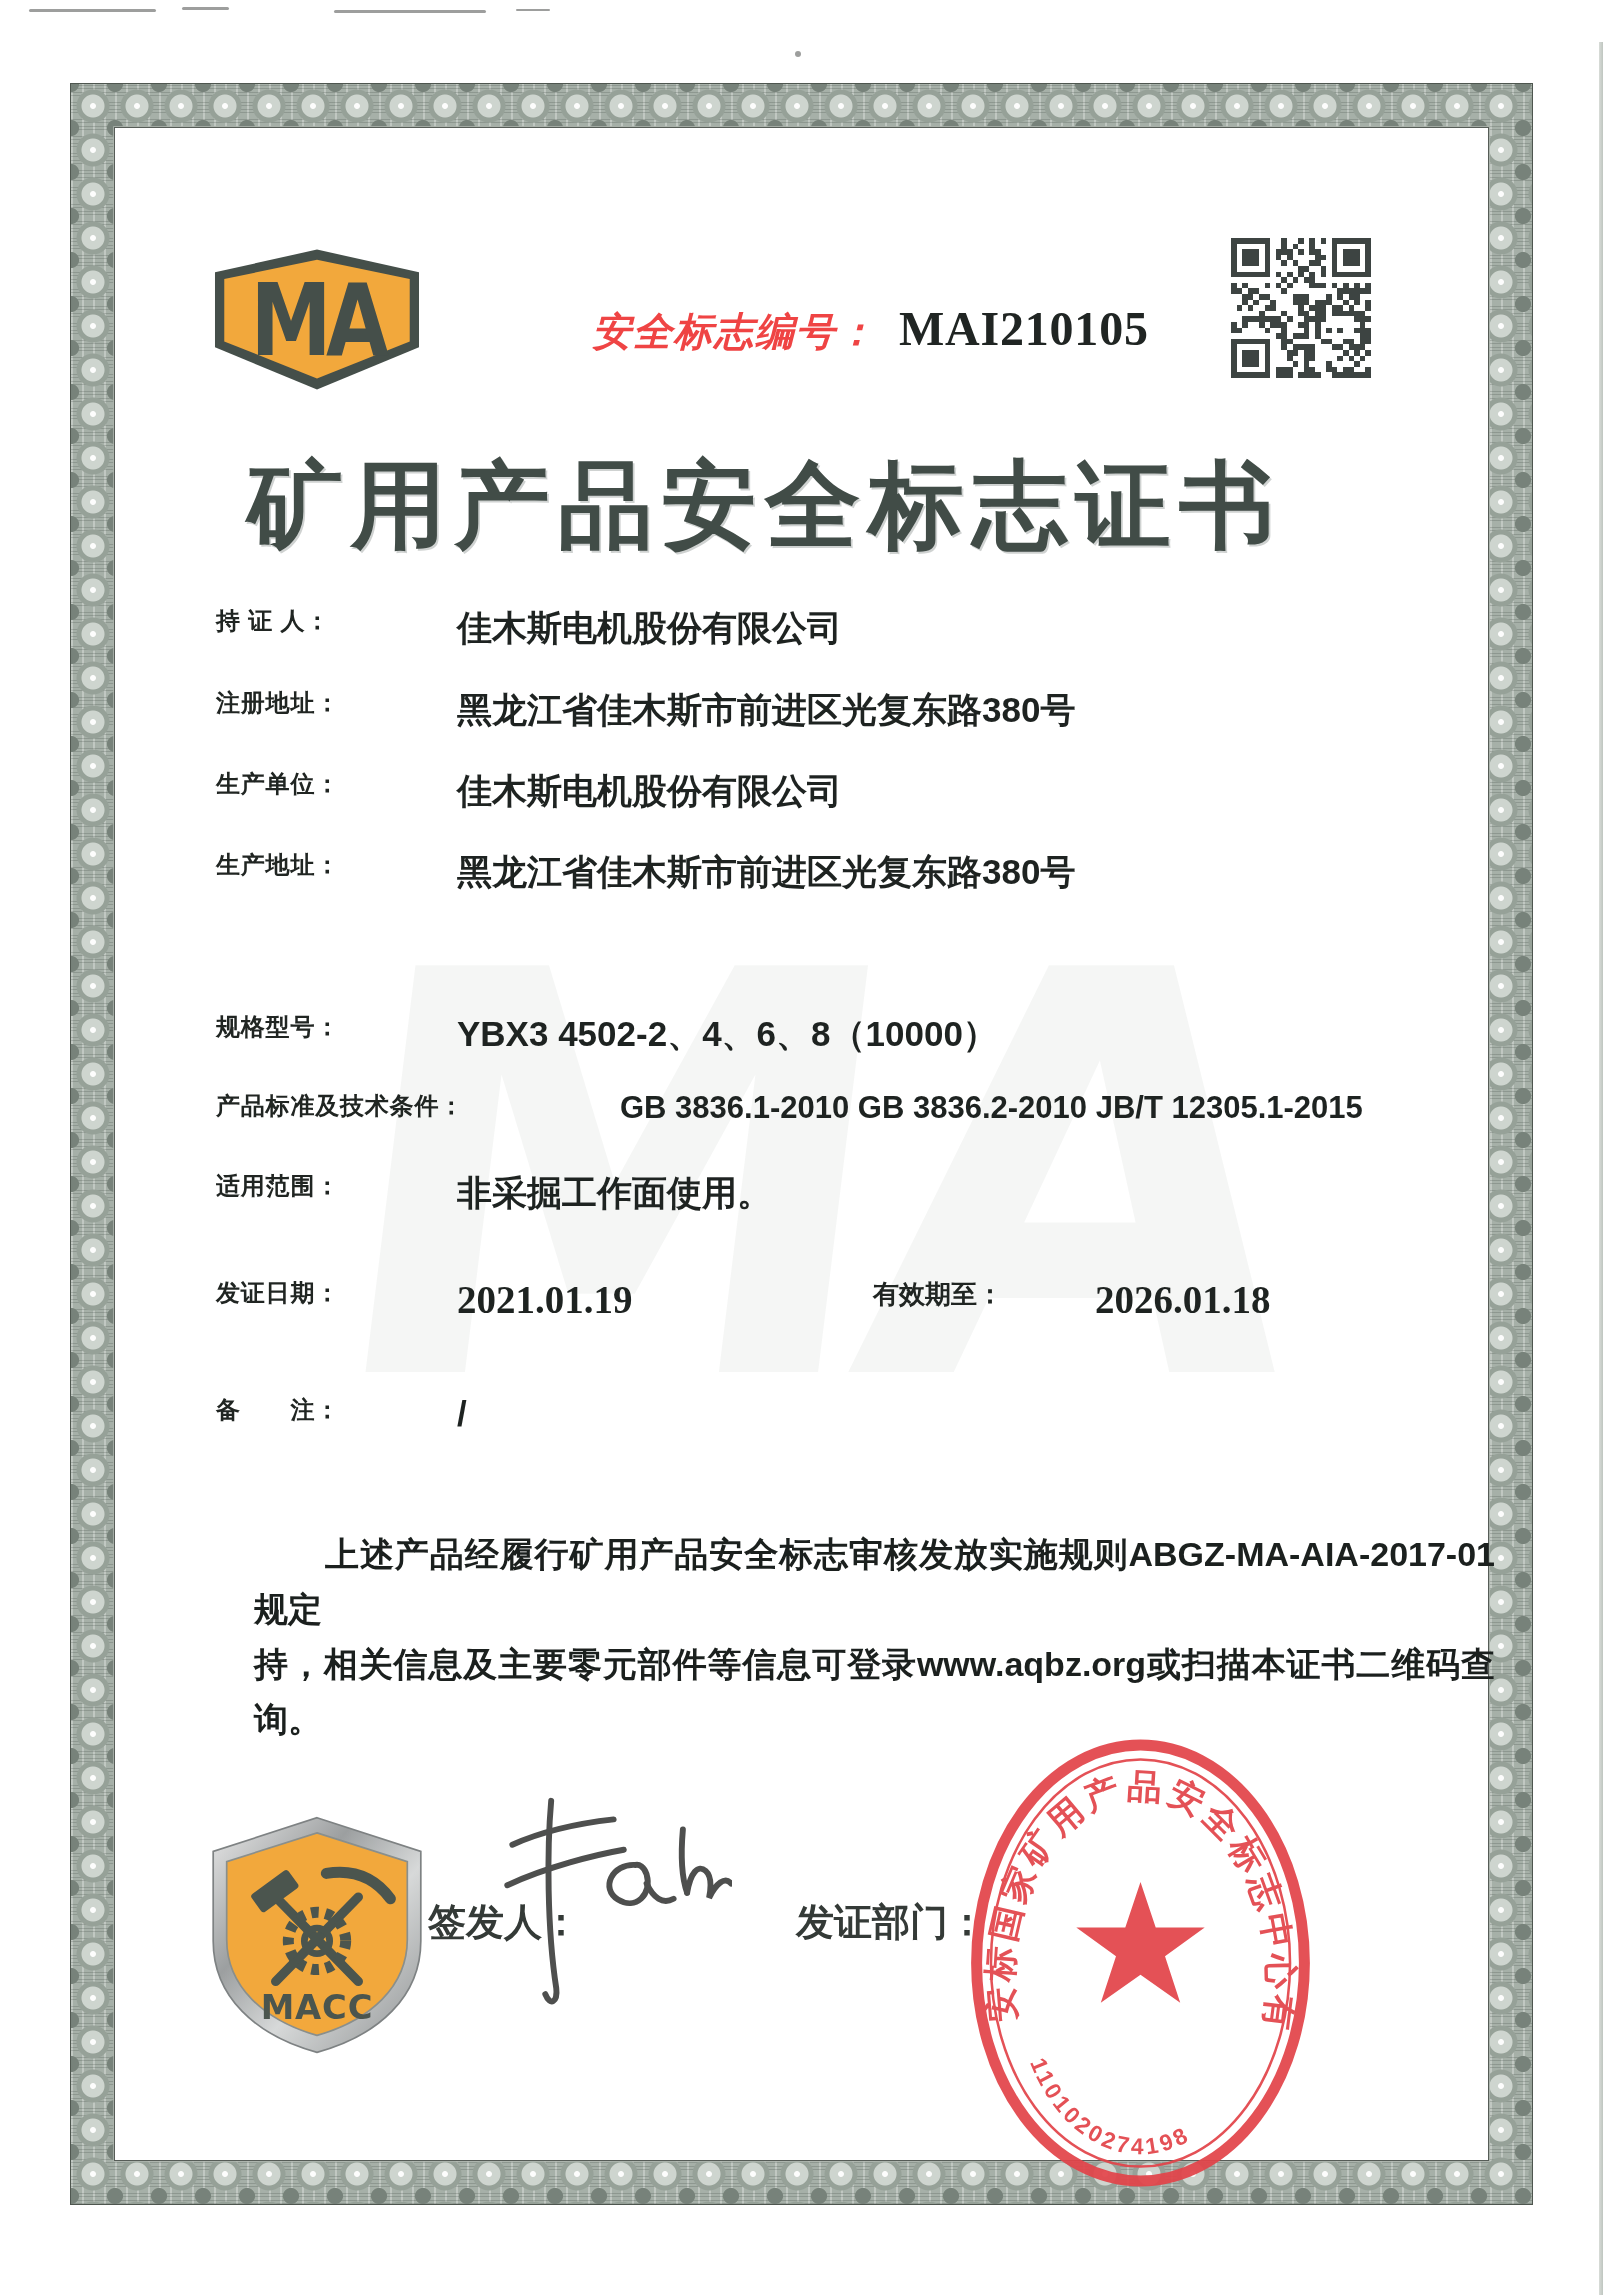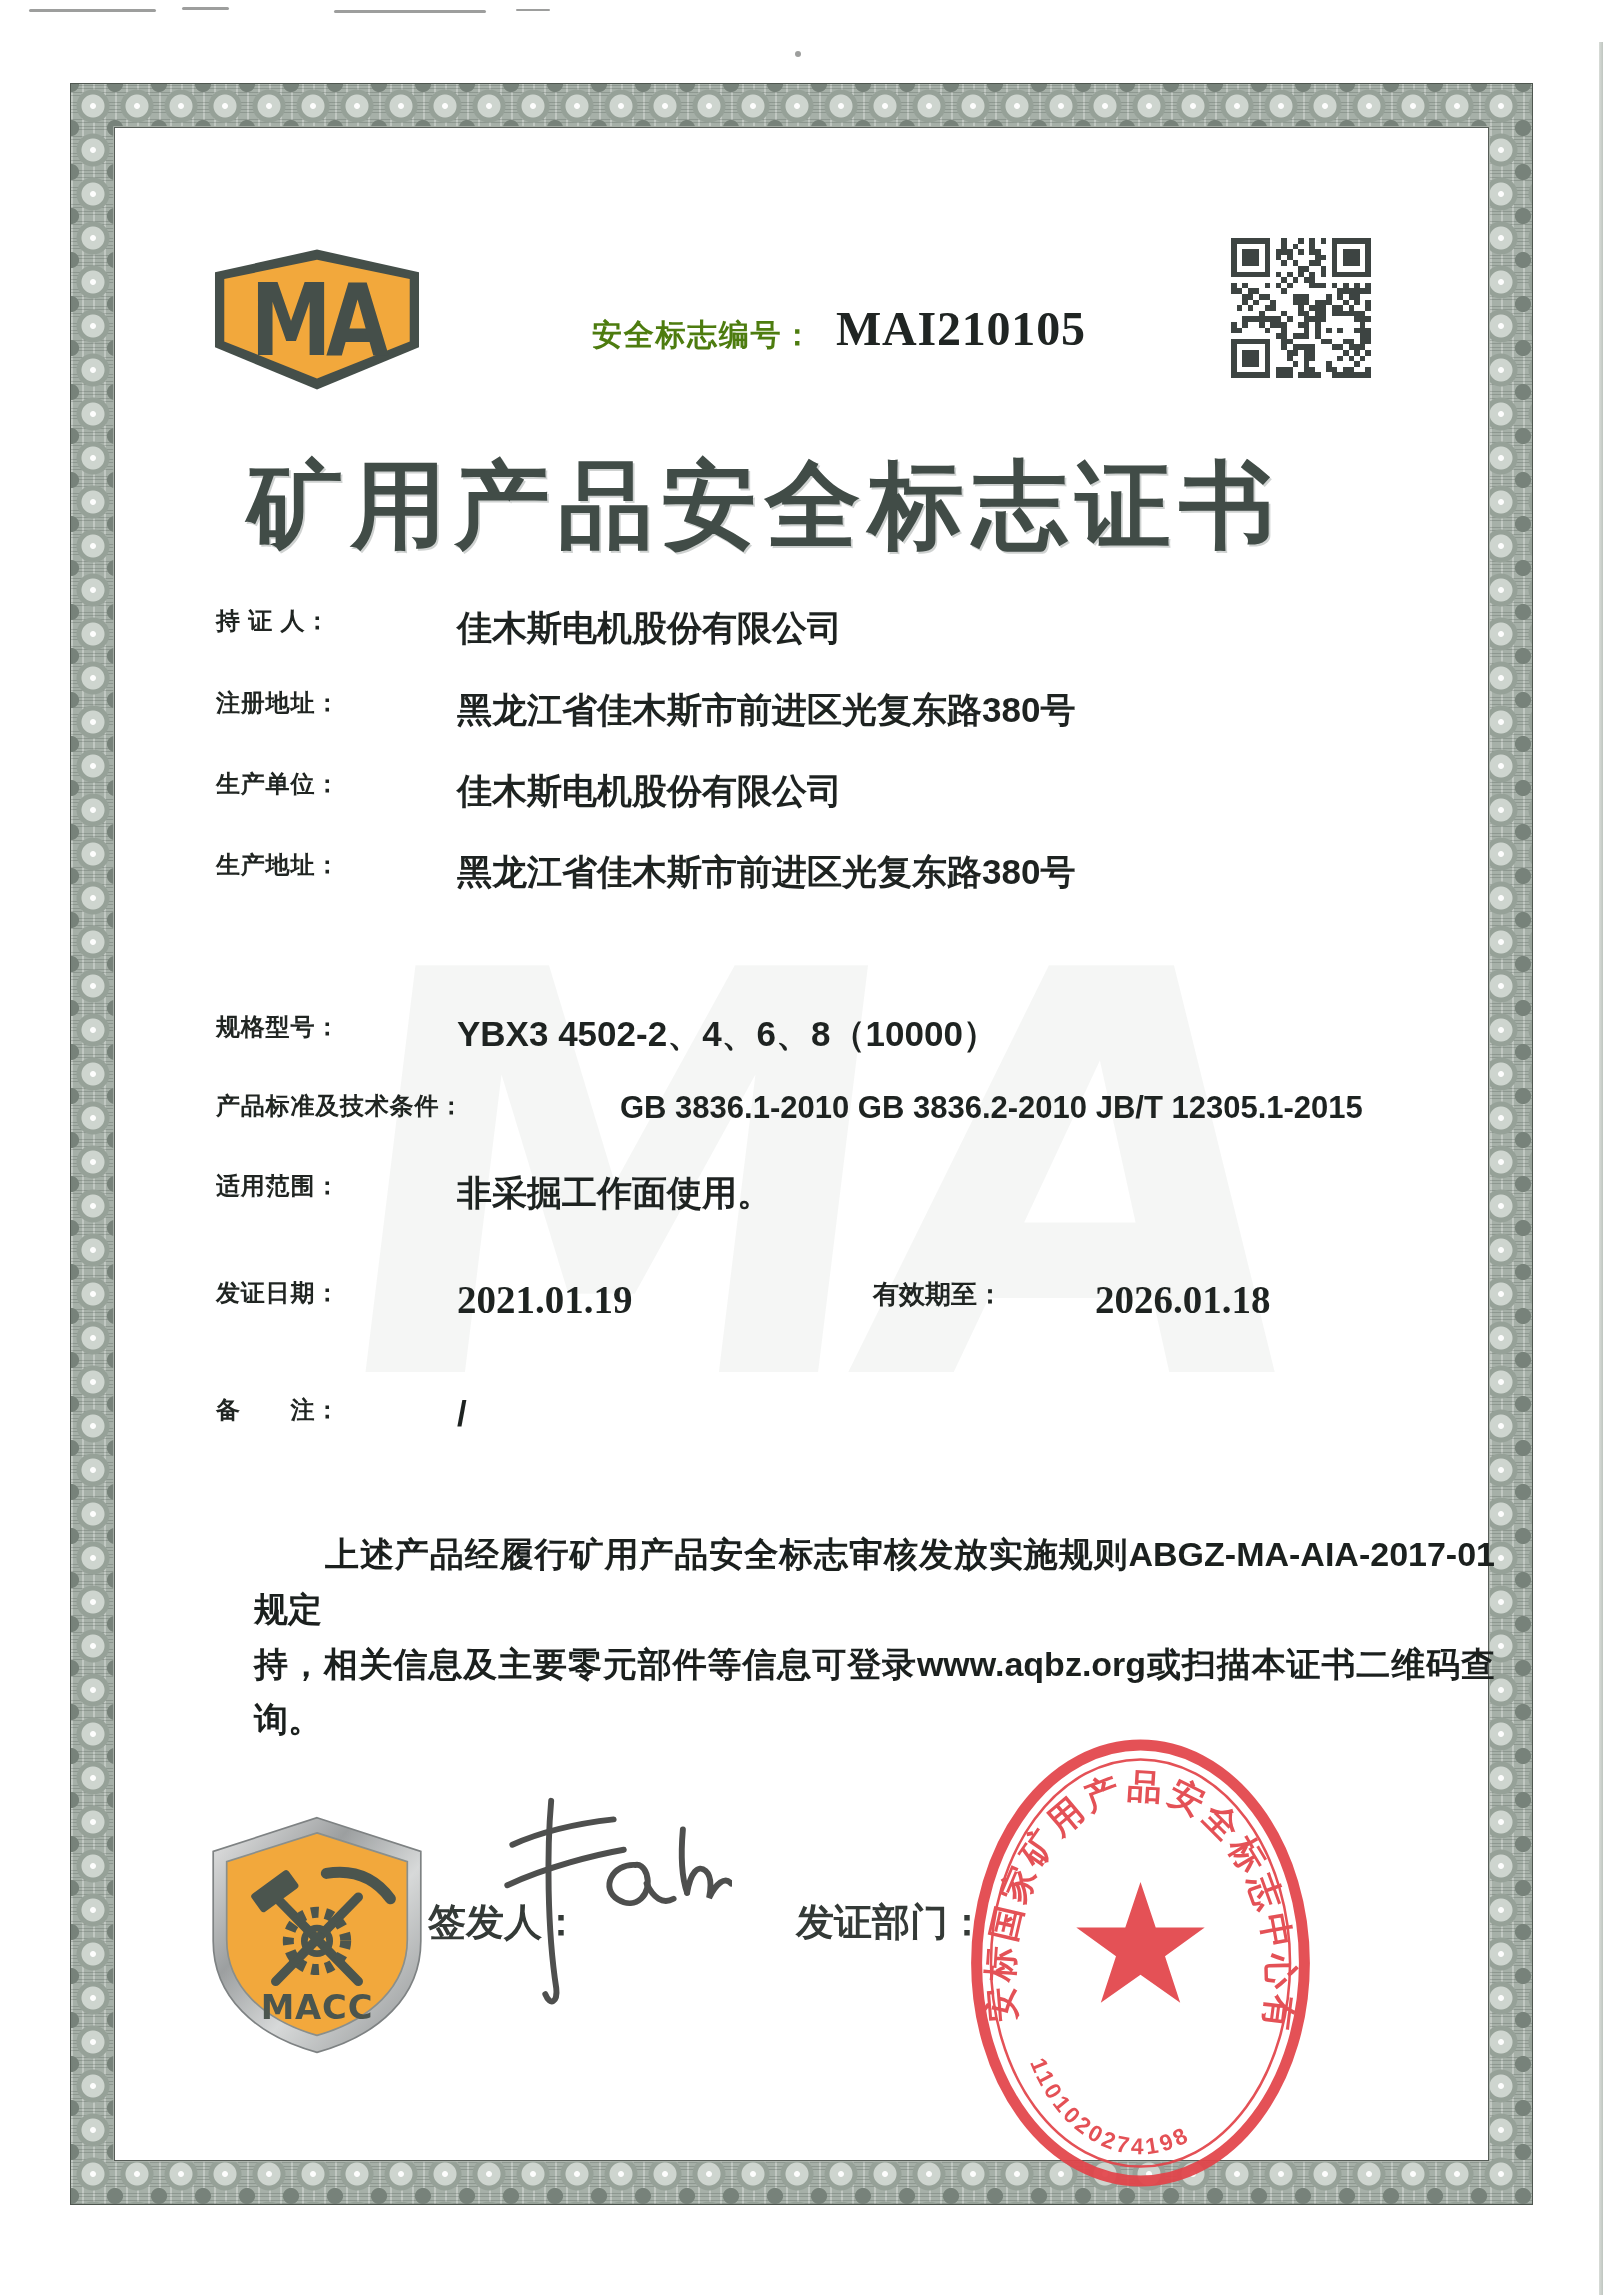--- a/index.html
+++ b/index.html
@@ -33,21 +33,21 @@
     box-sizing:border-box;background:#ffffff;border:1.7px solid #565c57;box-shadow:0 0 0 0.8px #aeb6af;}
 
   .watermark{position:absolute;left:338px;top:854px;z-index:3;font-weight:800;
     font-size:558px;letter-spacing:-24px;color:rgba(62,74,66,.05);transform:skewX(-7deg);
     font-family:"DejaVu Sans",sans-serif;user-select:none;}
 
   .content{position:absolute;inset:0;z-index:4;}
 
   .ma-logo{position:absolute;left:208px;top:247px;width:218px;height:145px;}
   .cert-no{position:absolute;left:592px;top:301px;white-space:nowrap;}
-  .cert-no-label{font-size:30px;font-weight:bold;color:#4d7c0f;letter-spacing:1.7px;}
+  .cert-no-label{font-size:39px;font-weight:bold;color:#ef4444;letter-spacing:1.7px;font-style:italic;}
   .cert-no-value{font-family:"Liberation Serif","DejaVu Serif",serif;font-size:48px;
                  font-weight:700;color:#20252 3;color:#202523;margin-left:22px;letter-spacing:0.8px;}
   .qr{position:absolute;left:1231px;top:238px;width:140px;height:140px;}
 
   .title{position:absolute;left:0;top:443px;width:1530px;text-align:center;
     font-family:"Liberation Serif","DejaVu Serif",serif;font-weight:900;
     font-size:95px;letter-spacing:8.5px;color:#414c47;
     text-shadow:1.7px 1.7px 0 rgba(65,76,71,.25);}
 
   .field{position:absolute;left:216px;right:101px;height:47px;white-space:nowrap;}

